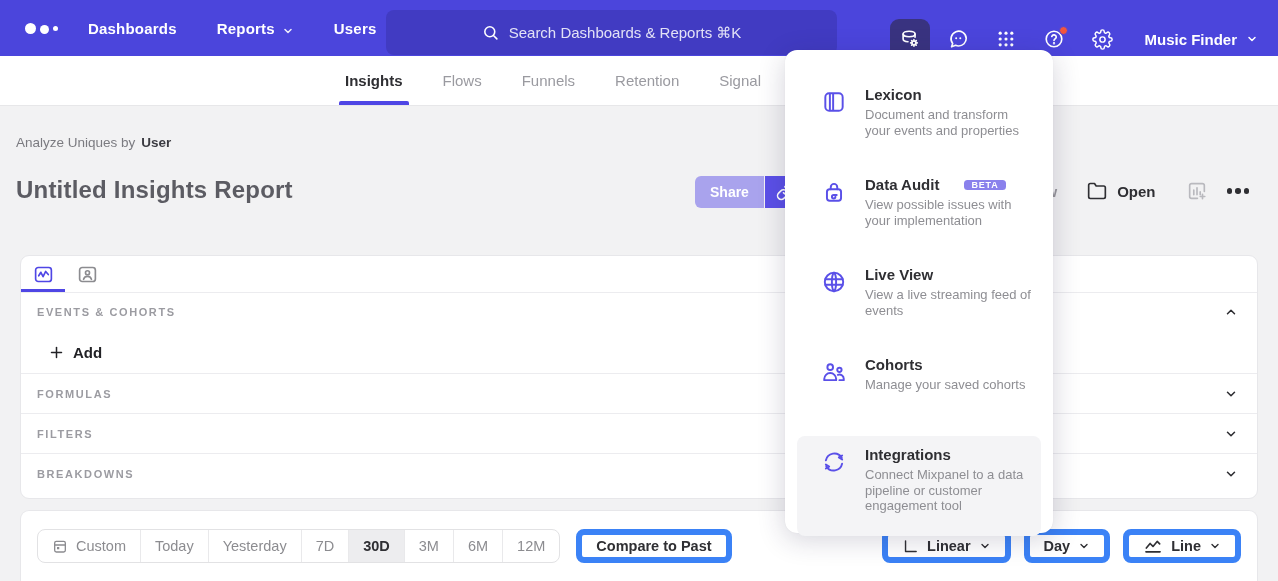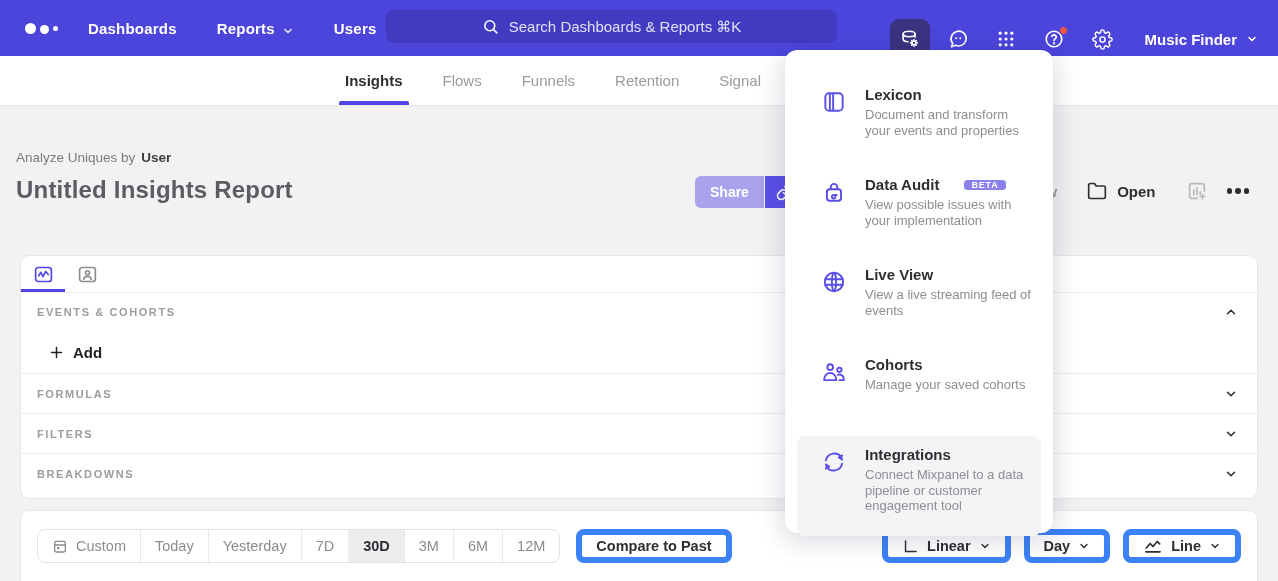--- a/index.html
+++ b/index.html
@@ -9,37 +9,37 @@
 
   
   .topbar { position:relative; height:56px; background:#4b45dc; display:flex; align-items:center; }
   .logo { display:flex; align-items:flex-end; gap:4px; margin:0 30px 0 25px; cursor:pointer; }
   .logo .d1 { width:11px; height:11px; border-radius:50%; background:#fff; }
   .logo .d2 { width:9px; height:9px; border-radius:50%; background:#fff; }
   .logo .d3 { width:5px; height:5px; border-radius:50%; background:#fff; margin-bottom:3px; }
   .nav { display:flex; align-items:center; gap:40px; }
   .nav-item { display:flex; align-items:flex-end; gap:7px; color:#fff; font-size:15px; font-weight:700; letter-spacing:.2px; cursor:pointer; }
   .nav-item svg { opacity:.9; }
-  .searchbox { position:absolute; left:386px; top:10px; width:451px; height:33px; background:#413bc2; border-radius:8px;
+  .searchbox { position:absolute; left:386px; top:10px; width:451px; height:45px; background:#413bc2; border-radius:8px;
     display:flex; align-items:center; justify-content:center; gap:10px; color:rgba(255,255,255,.85); font-size:15px; cursor:text; }
   .top-right { position:absolute; right:20px; top:0; height:56px; display:flex; align-items:center;margin-top:11px; }
   .icon-btn { width:40px; height:40px; border-radius:9px; display:flex; align-items:center; justify-content:center; margin-left:8px; cursor:pointer; position:relative; color:#fff; }
   .icon-btn.active { background:#393380; }
   .notif-dot { position:absolute; top:7px; right:6px; width:9px; height:9px; border-radius:50%; background:#f2553d; border:1.5px solid #4b45dc; }
   .project { display:flex; align-items:center; gap:9px; color:#fff; font-size:15px; font-weight:700; margin-left:22px; cursor:pointer; }
 
   
   .tabsbar { height:50px; background:#fff; border-bottom:1px solid #e7e7e9; display:flex; align-items:stretch; padding-left:343px; gap:36px; }
   .tab { display:flex; align-items:center; font-size:15px; color:#9a9aa0; cursor:pointer; position:relative; padding:0 2px; }
   .tab.active { color:#2f2f33; font-weight:700; }
   .tab.active::after { content:""; position:absolute; left:-4px; right:-4px; bottom:0; height:4px; background:#4f46e5; border-radius:2px 2px 0 0; }
 
   
   .report-header { position:relative; height:149px; }
-  .breadcrumb { position:absolute; left:16px; top:44px; font-size:13.5px; color:#7b7b80; }
+  .breadcrumb { position:absolute; left:16px; top:29px; font-size:13.5px; color:#7b7b80; }
   .breadcrumb b { color:#3c3c42; font-weight:700; margin-left:6px; }
   .report-title { position:absolute; left:16px; top:70px; font-size:24px; font-weight:700; color:#5c5c63; letter-spacing:.2px; }
   .share-split { position:absolute; left:695px; top:70px; display:flex; height:32px; }
   .share-main { background:#a9a3ed; color:#fff; font-size:14px; font-weight:700; display:flex; align-items:center; padding:0 15px; border-radius:6px 0 0 6px; cursor:pointer;justify-content:flex-end; }
   .share-link { background:#5b50e8; width:41px; display:flex; align-items:center; justify-content:center; border-radius:0 6px 6px 0; cursor:pointer; margin-left:1px; color:#fff; }
   .header-actions { position:absolute; right:27px; top:74px; display:flex; align-items:center; }
   .act-new { color:#98989c; font-size:15px; font-weight:700; cursor:pointer; }
   .act-open { display:flex; align-items:center; gap:10px; color:#2f2f33; font-size:15px; font-weight:700; margin-left:30px; cursor:pointer;justify-content:flex-end; }
   .act-addchart { margin-left:30px; color:#b9b9be; cursor:default; display:flex; }
   .act-kebab { margin-left:17px; display:flex; gap:3px; cursor:pointer; padding:4px 2px; }

